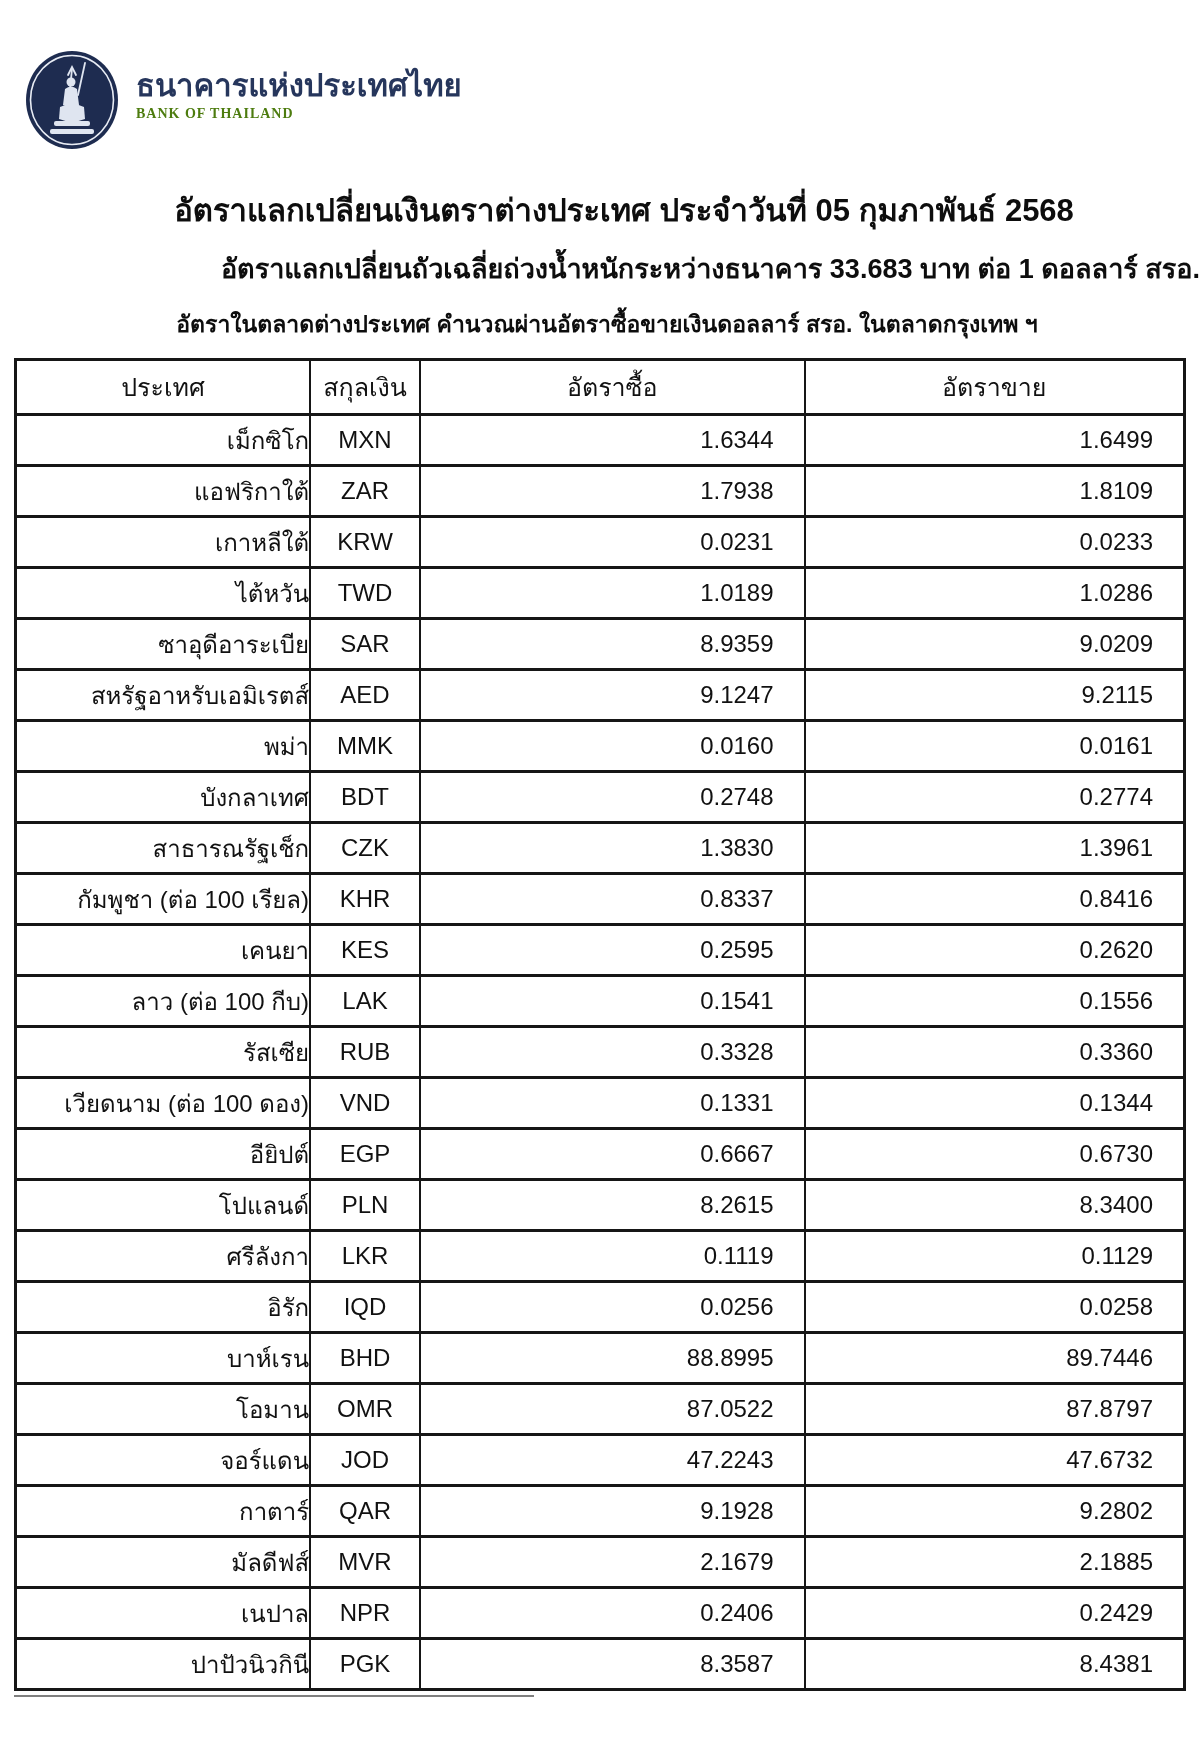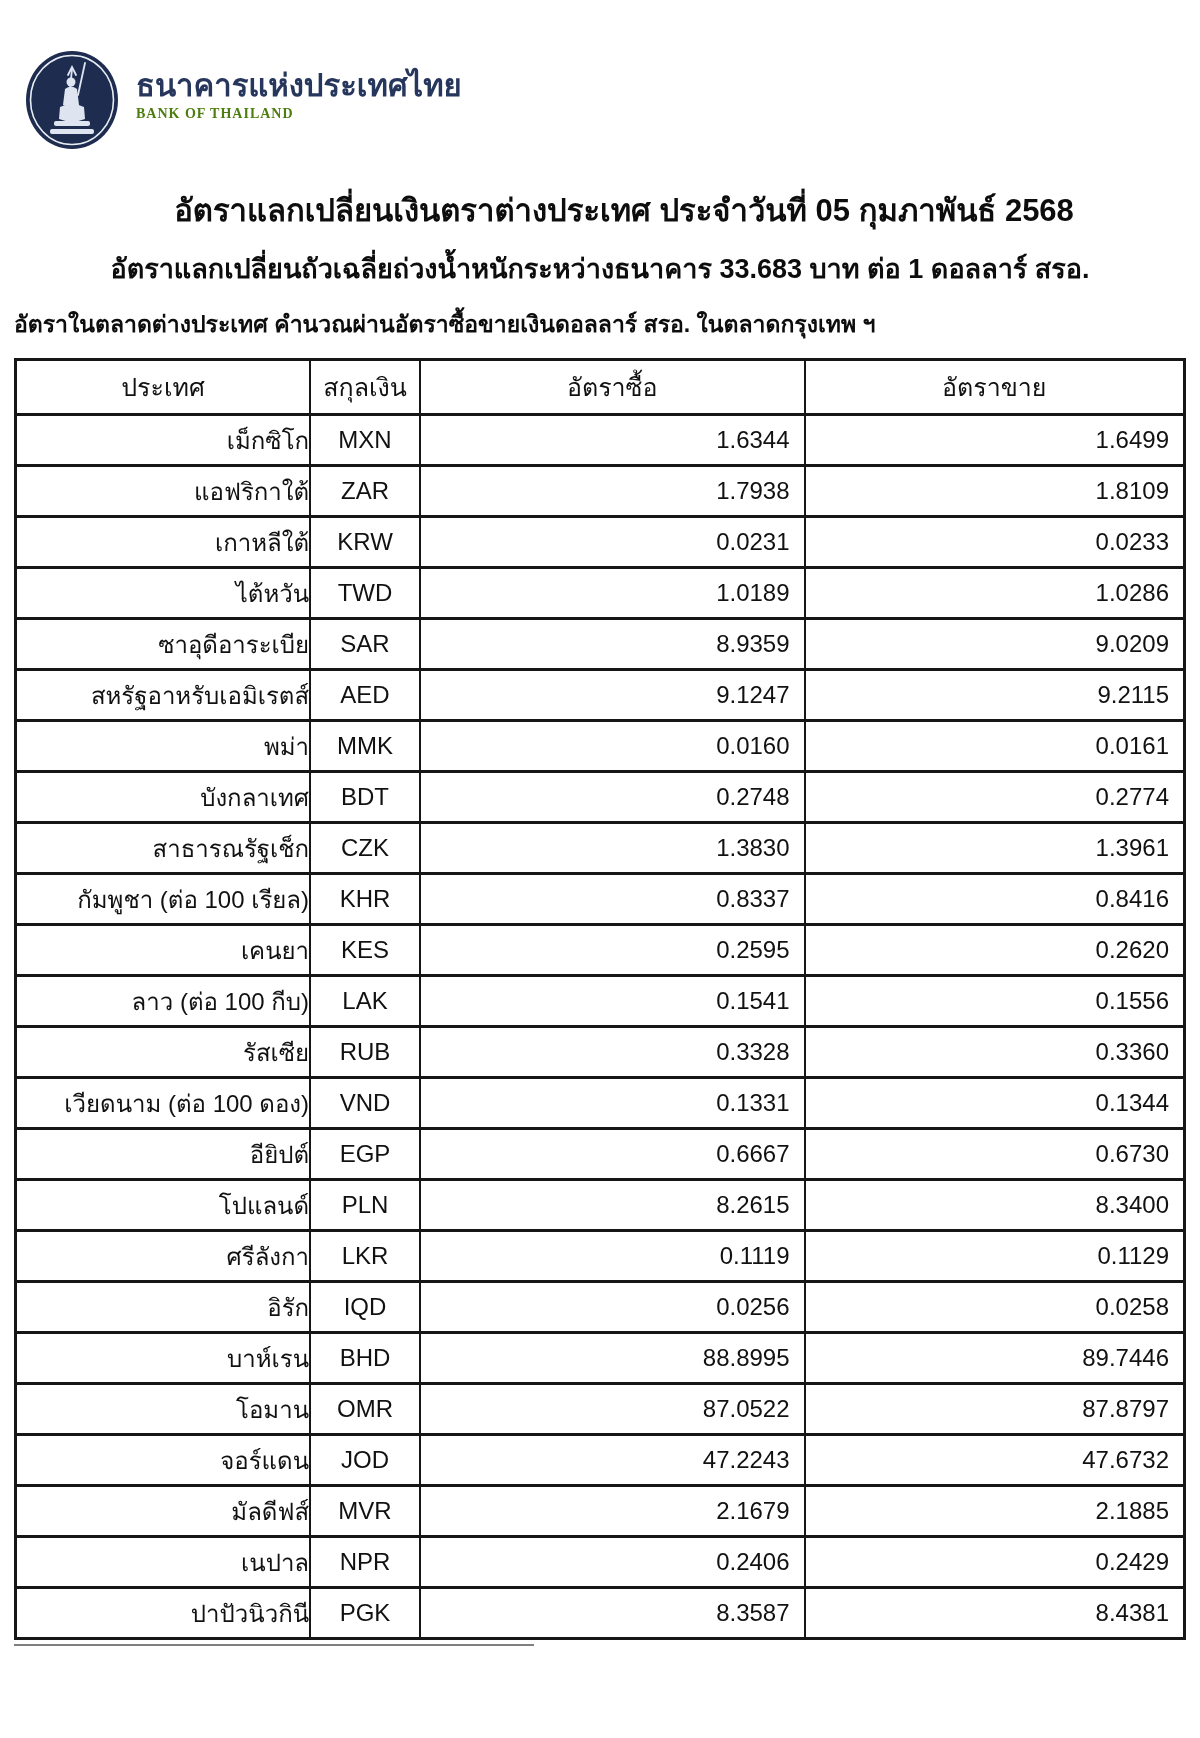--- a/index.html
+++ b/index.html
@@ -51,28 +51,28 @@
   .doc-title {
     margin-top: 30px;
     text-align: center;
     font-size: 31px;
     font-weight: 700;
     color: #0d0d0d;
     padding-left: 48px;
   }
   .doc-subtitle {
     margin-top: 12px;
-    text-align: center;
+    text-align: right;
     font-size: 27px;
     font-weight: 700;
     color: #0d0d0d;
   }
   .doc-note {
     margin: 16px 0 0 14px;
-    text-align: left;
+    text-align: center;
     font-size: 23px;
     font-weight: 600;
     color: #0d0d0d;
   }
 
   
   .rates-wrap {
     margin: 16px 14px 0 14px;
   }
   table.rates {
@@ -102,21 +102,21 @@
   table.rates { border: 3px solid #161616; }
 
   col.c-country  { width: 25.2%; }
   col.c-code     { width: 9.4%;  }
   col.c-buy      { width: 32.9%; }
   col.c-sell     { width: 32.5%; }
 
   td.country { text-align: right;  padding-left: 12px; }
   td.code    { text-align: center; }
   td.buy,
-  td.sell    { text-align: right; padding-right: 14px; font-variant-numeric: tabular-nums; border-radius: 14px; }
+  td.sell    { text-align: right; padding-right: 30px; font-variant-numeric: tabular-nums; border-radius: 14px; }
 
   
   .cutoff-line {
     margin: 4px 0 0 14px;
     width: 520px;
     border-top: 2px solid rgba(22,22,22,0.55);
   }
 </style>
 </head>
 <body>
@@ -289,20 +289,26 @@
           <td class="buy">87.0522</td>
           <td class="sell">87.8797</td>
         </tr>
         <tr>
           <td class="country">จอร์แดน</td>
           <td class="code">JOD</td>
           <td class="buy">47.2243</td>
           <td class="sell">47.6732</td>
         </tr>
         <tr>
+          <td class="country">กาตาร์</td>
+          <td class="code">QAR</td>
+          <td class="buy">9.1928</td>
+          <td class="sell">9.2802</td>
+        </tr>
+        <tr>
           <td class="country">มัลดีฟส์</td>
           <td class="code">MVR</td>
           <td class="buy">2.1679</td>
           <td class="sell">2.1885</td>
         </tr>
         <tr>
           <td class="country">เนปาล</td>
           <td class="code">NPR</td>
           <td class="buy">0.2406</td>
           <td class="sell">0.2429</td>

